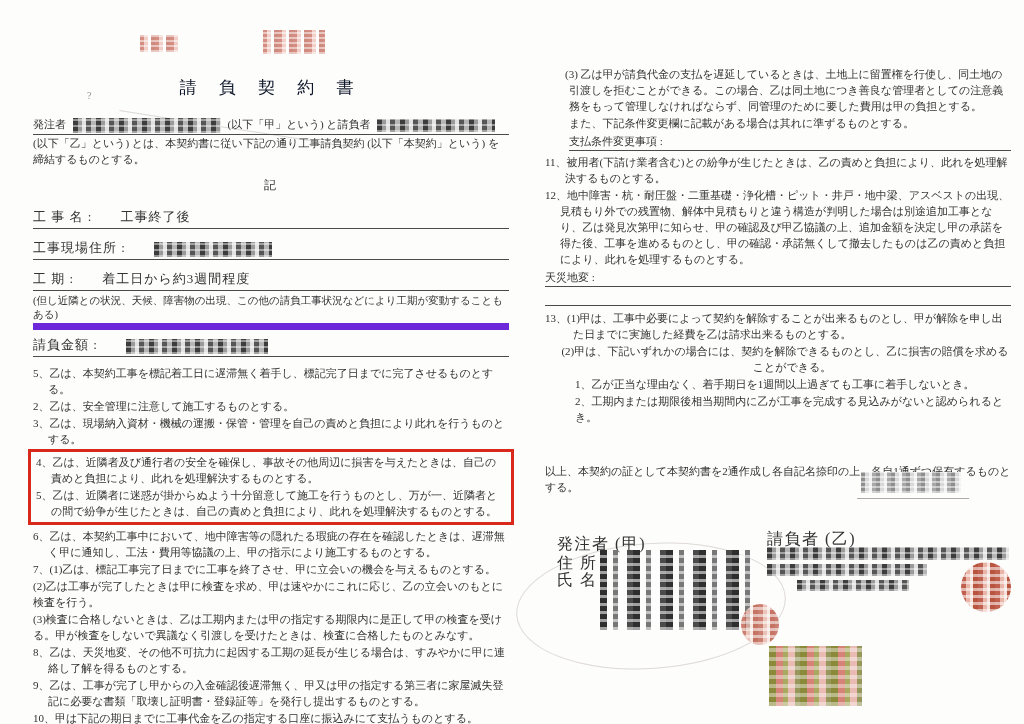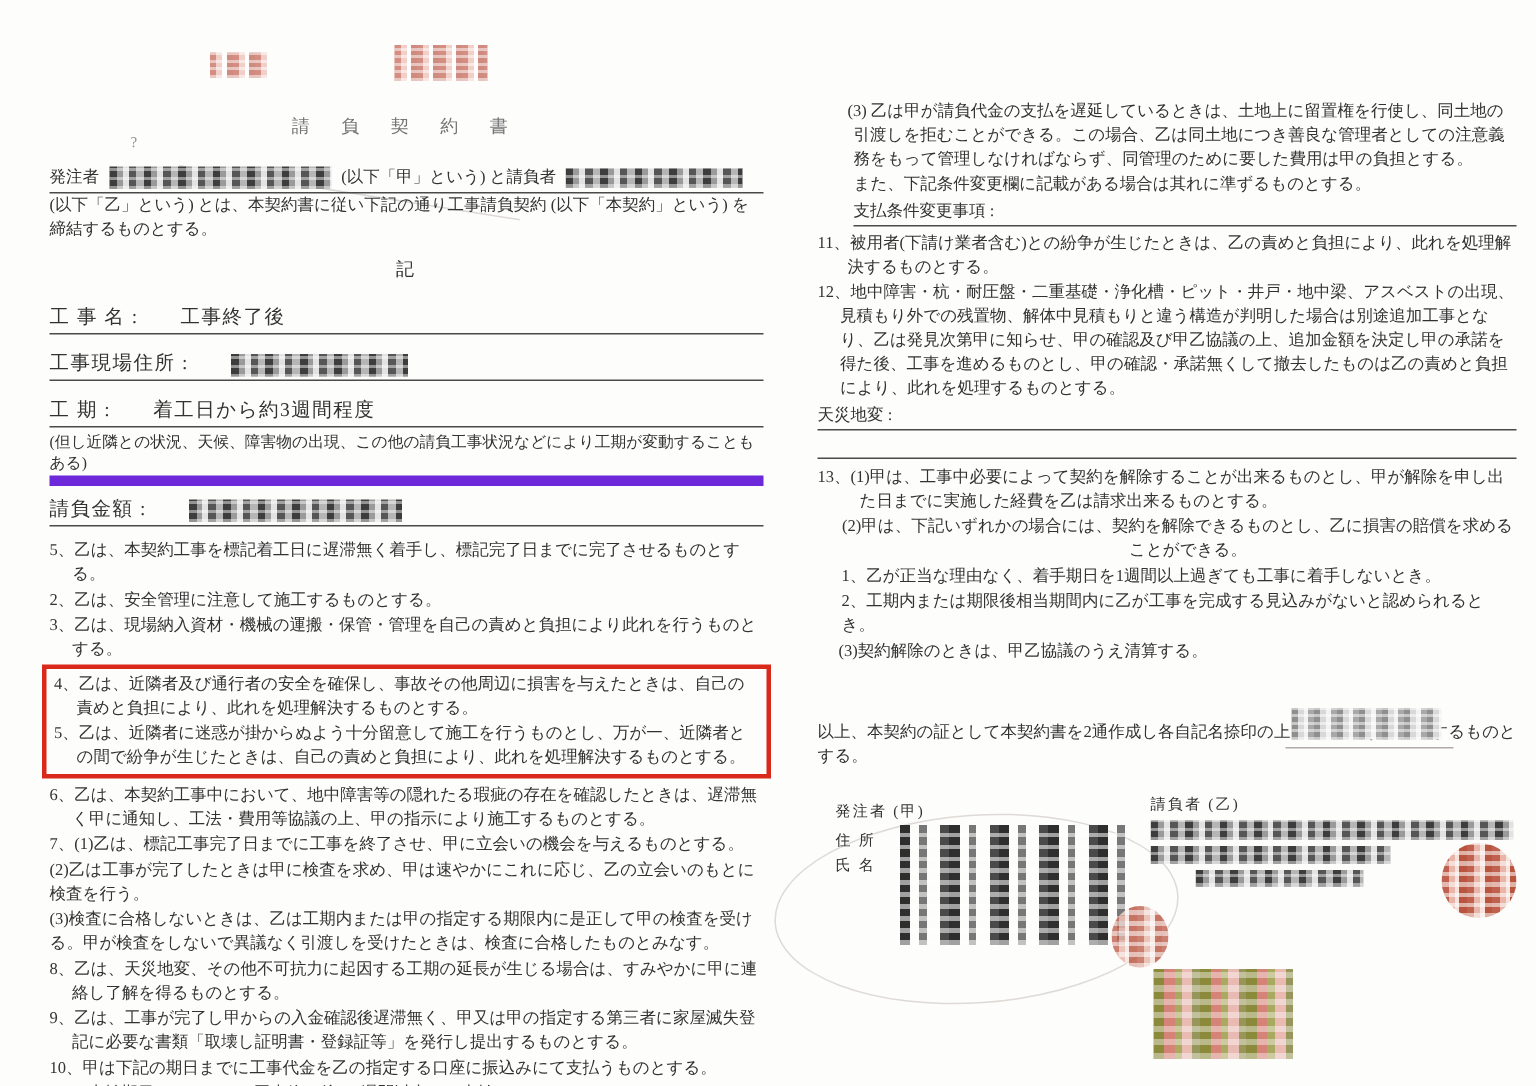--- a/index.html
+++ b/index.html
@@ -6,36 +6,36 @@
   body{
     width:1024px;height:724px;position:relative;overflow:hidden;
     background:#fdfdfc;
     font-family:"Liberation Serif","DejaVu Serif",serif;
     color:#323232;
   }
   .page{position:absolute;}
   #page-left{left:33px;top:70px;width:476px;}
   #page-right{left:545px;top:66px;width:466px;height:658px;}
 
-  .title{text-align:center;font-size:12px;letter-spacing:9px;color:#737373;margin:6px 0 16px 0;}
+  .title{text-align:center;font-size:17px;letter-spacing:9px;color:#0f172a;margin:6px 0 16px 0;}
   .t{font-size:11px;line-height:16px;}
   .intro1{font-size:11px;line-height:18px;border-bottom:1px solid #4a4a4a;padding-bottom:1px;white-space:nowrap;}
   .ki{text-align:center;font-size:12px;margin:10px 0 4px 0;letter-spacing:2px;}
 
   .field{border-bottom:1px solid #4a4a4a;font-size:13px;letter-spacing:1px;
          padding:10px 0 2px 0;display:flex;align-items:flex-end;gap:28px;white-space:nowrap;}
   .note-row{border-bottom:7px solid #6d28d9;font-size:10.5px;padding:3px 0 1px 0;}
 
   .c{font-size:11px;line-height:16px;margin:0 0 1px 0;padding-left:15px;text-indent:-15px;}
   .flush{padding-left:0;text-indent:0;}
   .ind{margin-left:13px;}
   .ind3{margin-left:20px;padding-left:4px;text-indent:-4px;}
   .ind3b{margin-left:24px;padding-left:0;text-indent:0;}
   .ml14{margin-left:14px;padding-left:14px;text-indent:-14px;text-align:center;}
-  .ml28{margin-left:16px;padding-left:0;text-indent:0;}
+  .ml28{margin-left:30px;padding-left:0;text-indent:0;}
   .c13{padding-left:28px;text-indent:-28px;}
 
   .red-box{border:3px solid #d9291b;margin:2px -5px 3px -5px;padding:2px 5px 3px 5px;}
 
   .due-row{border-bottom:1px solid #4a4a4a;padding-bottom:1px;}
   .due-val{margin-left:58px;}
   .u-row{font-size:11px;line-height:16px;border-bottom:1px solid #4a4a4a;padding-bottom:1px;margin:2px 0 3px 0;}
   .u-blank{height:15px;border-bottom:1px solid #4a4a4a;margin:0 0 4px 0;}
   .closing{margin-top:38px;}
 
@@ -56,21 +56,21 @@
   .pxred{border-radius:50%;
       background-image:
       repeating-linear-gradient(0deg, rgba(255,255,255,.55) 0 3px, rgba(0,0,0,0) 3px 7px),
       repeating-linear-gradient(90deg,#c0614f 0 5px,#e8b5a8 5px 9px,#f7e3dd 9px 12px,#b9543f 12px 17px);}
   .pxgreen{background-image:
       repeating-linear-gradient(0deg, rgba(255,255,255,.4) 0 4px, rgba(0,0,0,0) 4px 9px),
       repeating-linear-gradient(90deg,#8a8a3a 0 7px,rgba(200,90,75,.75) 7px 14px,#a9a95f 14px 19px,rgba(228,170,160,.8) 19px 26px,rgba(125,125,50,.8) 26px 31px);}
 
   
   .abs{position:absolute;}
-  .sig-label{font-size:10px;letter-spacing:1.5px;white-space:nowrap;text-align:center;}
+  .sig-label{font-size:16px;letter-spacing:1.5px;white-space:nowrap;text-align:center;}
   .ellipse-artifact{position:absolute;left:516px;top:543px;width:268px;height:124px;
       border:1px solid rgba(185,175,168,.45);border-radius:50%;transform:rotate(-4deg);}
   .fold-line{position:absolute;left:118px;top:128px;width:230px;height:1px;
       background:rgba(170,160,158,.4);transform:rotate(9deg);}
   .qmark{position:absolute;left:87px;top:90px;font-size:10px;color:#8d8d8d;}
   .date-wrap{position:absolute;left:312px;top:406px;width:112px;height:26px;border-bottom:1px solid #b0aaa6;}
 </style>
 </head>
 <body>
 
@@ -140,21 +140,20 @@
   <p class="c ind3b">また、下記条件変更欄に記載がある場合は其れに準ずるものとする。</p>
   <div class="u-row" style="margin-left:24px;">支払条件変更事項 :</div>
   <p class="c" style="padding-left:20px;text-indent:-20px;">11、被用者(下請け業者含む)との紛争が生じたときは、乙の責めと負担により、此れを処理解決するものとする。</p>
   <p class="c">12、地中障害・杭・耐圧盤・二重基礎・浄化槽・ピット・井戸・地中梁、アスベストの出現、見積もり外での残置物、解体中見積もりと違う構造が判明した場合は別途追加工事となり、乙は発見次第甲に知らせ、甲の確認及び甲乙協議の上、追加金額を決定し甲の承諾を得た後、工事を進めるものとし、甲の確認・承諾無くして撤去したものは乙の責めと負担により、此れを処理するものとする。</p>
   <div class="u-row">天災地変 :</div>
   <div class="u-blank"></div>
   <p class="c c13">13、(1)甲は、工事中必要によって契約を解除することが出来るものとし、甲が解除を申し出た日までに実施した経費を乙は請求出来るものとする。</p>
   <p class="c ml14">(2)甲は、下記いずれかの場合には、契約を解除できるものとし、乙に損害の賠償を求めることができる。</p>
   <p class="c ml28">1、乙が正当な理由なく、着手期日を1週間以上過ぎても工事に着手しないとき。</p>
   <p class="c ml28">2、工期内または期限後相当期間内に乙が工事を完成する見込みがないと認められるとき。</p>
-  <p class="c" style="margin-left:14px;padding-left:0;text-indent:0;">(3)契約解除のときは、甲乙協議のうえ清算する。</p>
 
   <p class="c flush closing">以上、本契約の証として本契約書を2通作成し各自記名捺印の上、各自1通ずつ保有するものとする。</p>
 
   <div class="date-wrap">
     <div class="redact pxl" style="width:100px;height:21px;margin-left:4px;"></div>
   </div>
 
   <div class="abs sig-label" style="left:12px;top:468px;">発注者 (甲)</div>
   <div class="abs sig-label" style="left:12px;top:487px;">住 所</div>
   <div class="abs sig-label" style="left:12px;top:504px;">氏 名</div>

